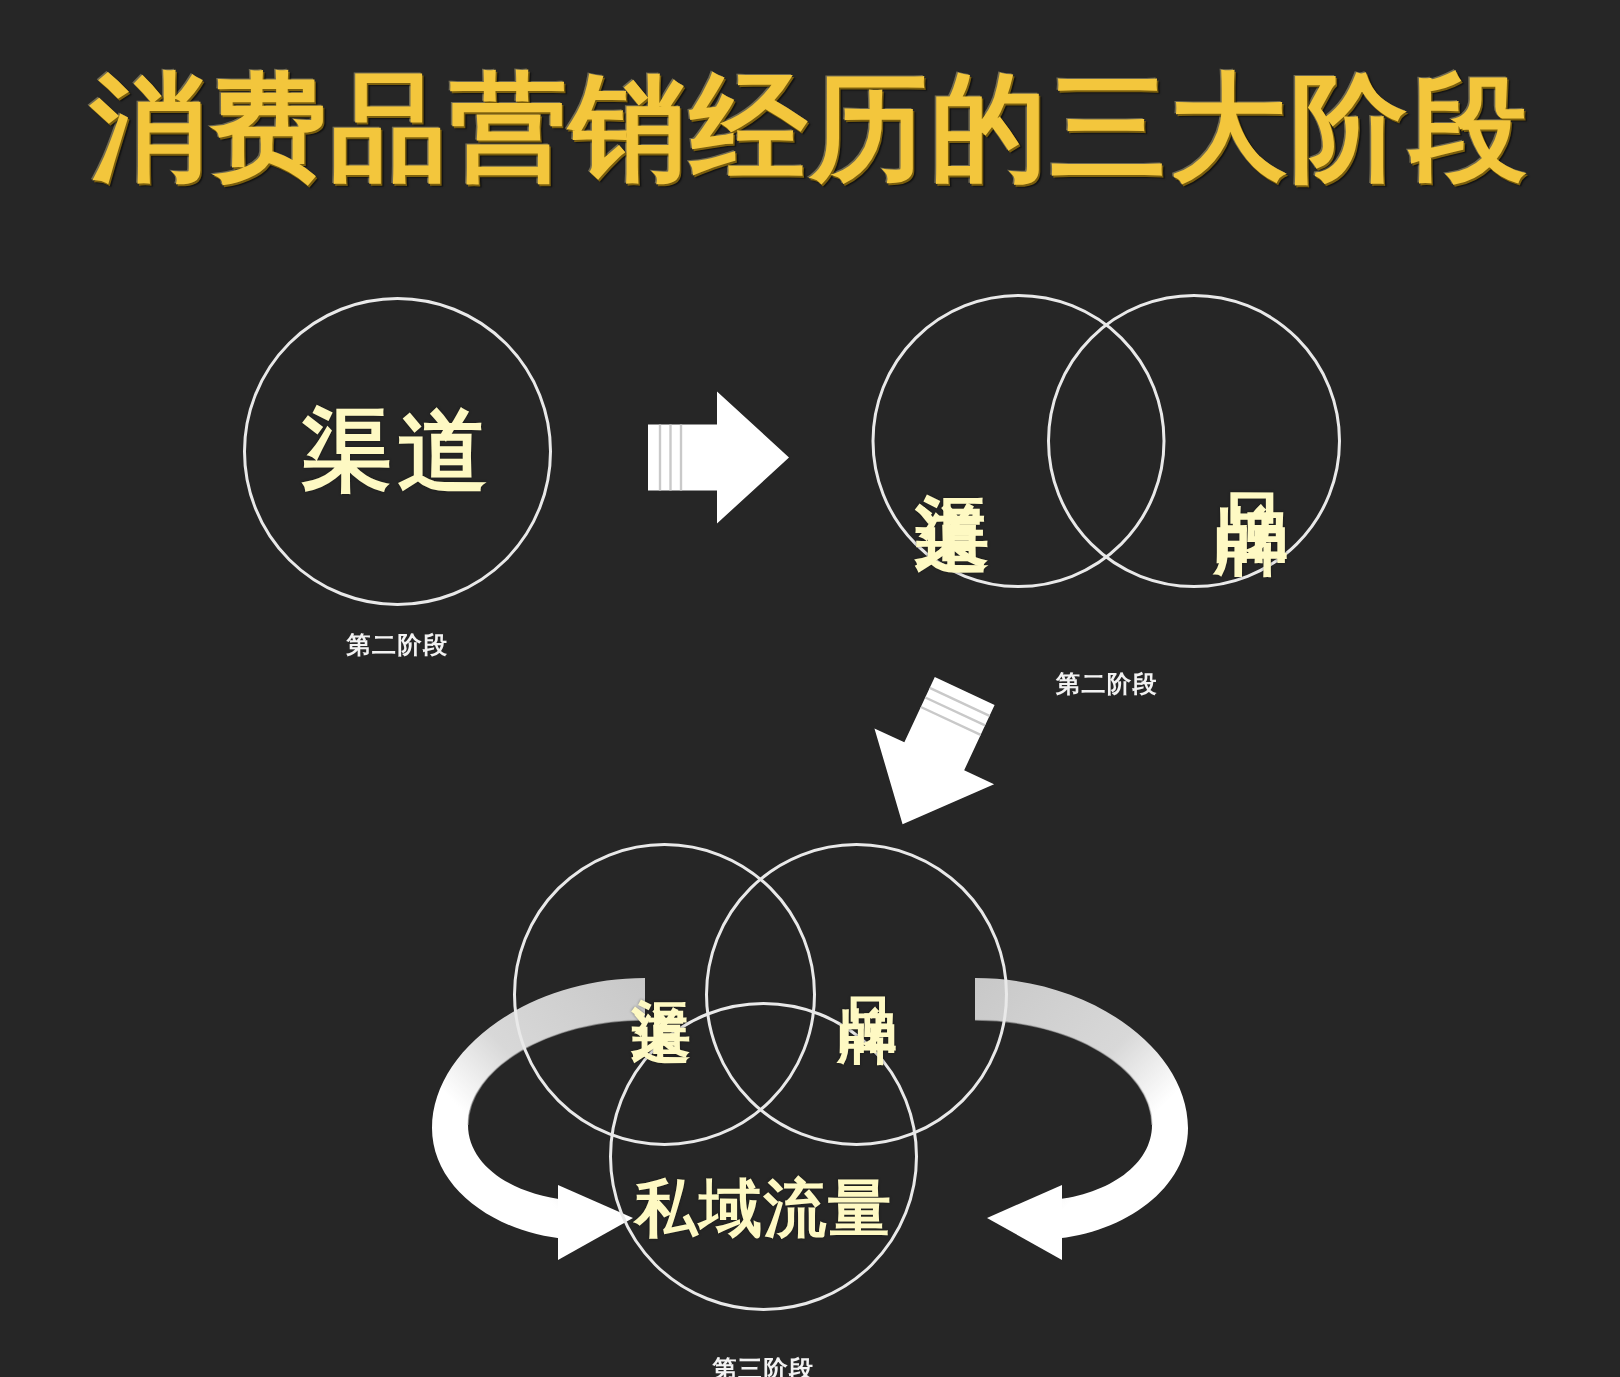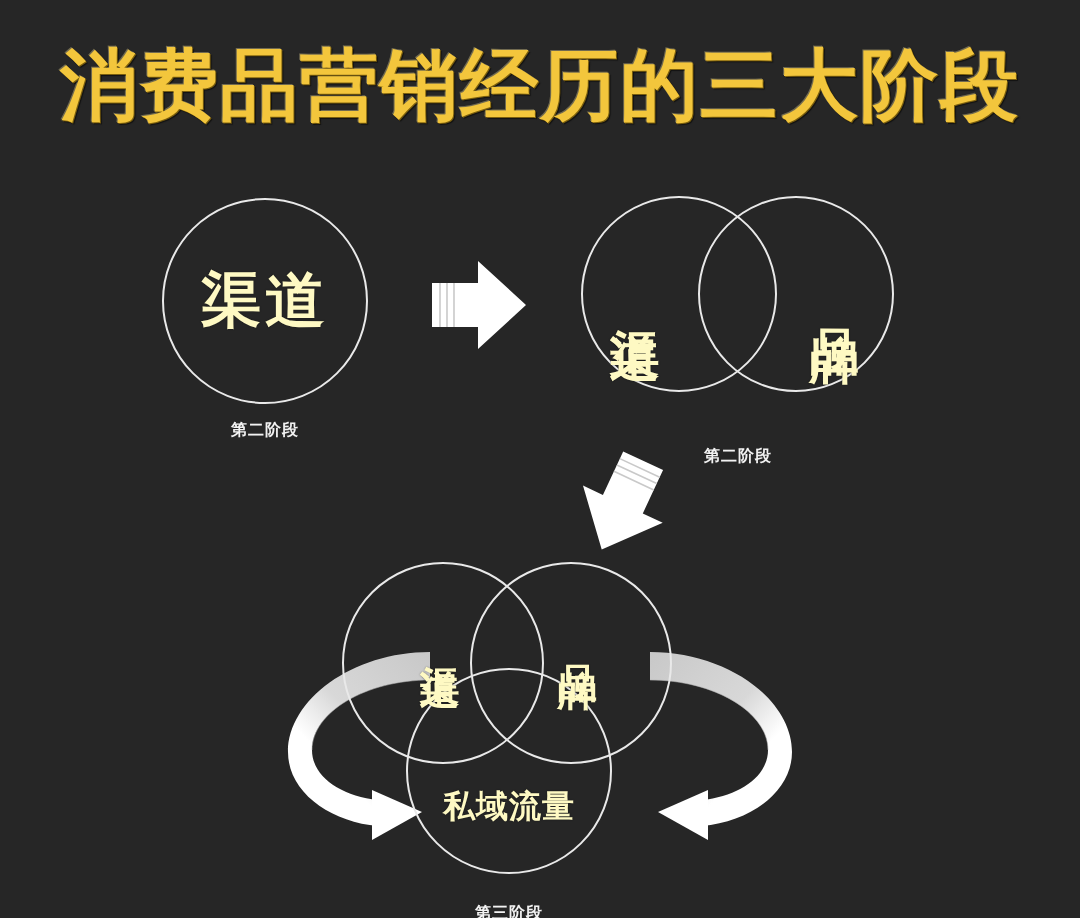--- a/index.html
+++ b/index.html
@@ -171,18 +171,18 @@
     <div class="circle" style="left:342px; top:562px; width:202px; height:202px;"></div>
 
     <div class="circle" style="left:470px; top:562px; width:202px; height:202px;"></div>
 
     <div class="circle" style="left:406px; top:668px; width:206px; height:206px;"></div>
 
     <div class="clabel vlabel" style="left:418px; top:582px; height:112px; font-size:40px; line-height:44px;">渠道</div>
 
     <div class="clabel vlabel" style="left:556px; top:582px; height:112px; font-size:40px; line-height:44px;">品牌</div>
 
-    <div class="clabel" style="left:398px; top:782px; width:222px; font-size:32px; line-height:48px; letter-spacing:1px;">私域流量</div>
+    <div class="clabel" style="left:398px; top:782px; width:222px; font-size:42px; line-height:48px; letter-spacing:1px;">私域流量</div>
 
     <div class="stage-caption" style="left:409px; top:887px; width:200px;margin-top:16px;">第三阶段</div>
   </div>
 
 </div>
 
 </body></html>

